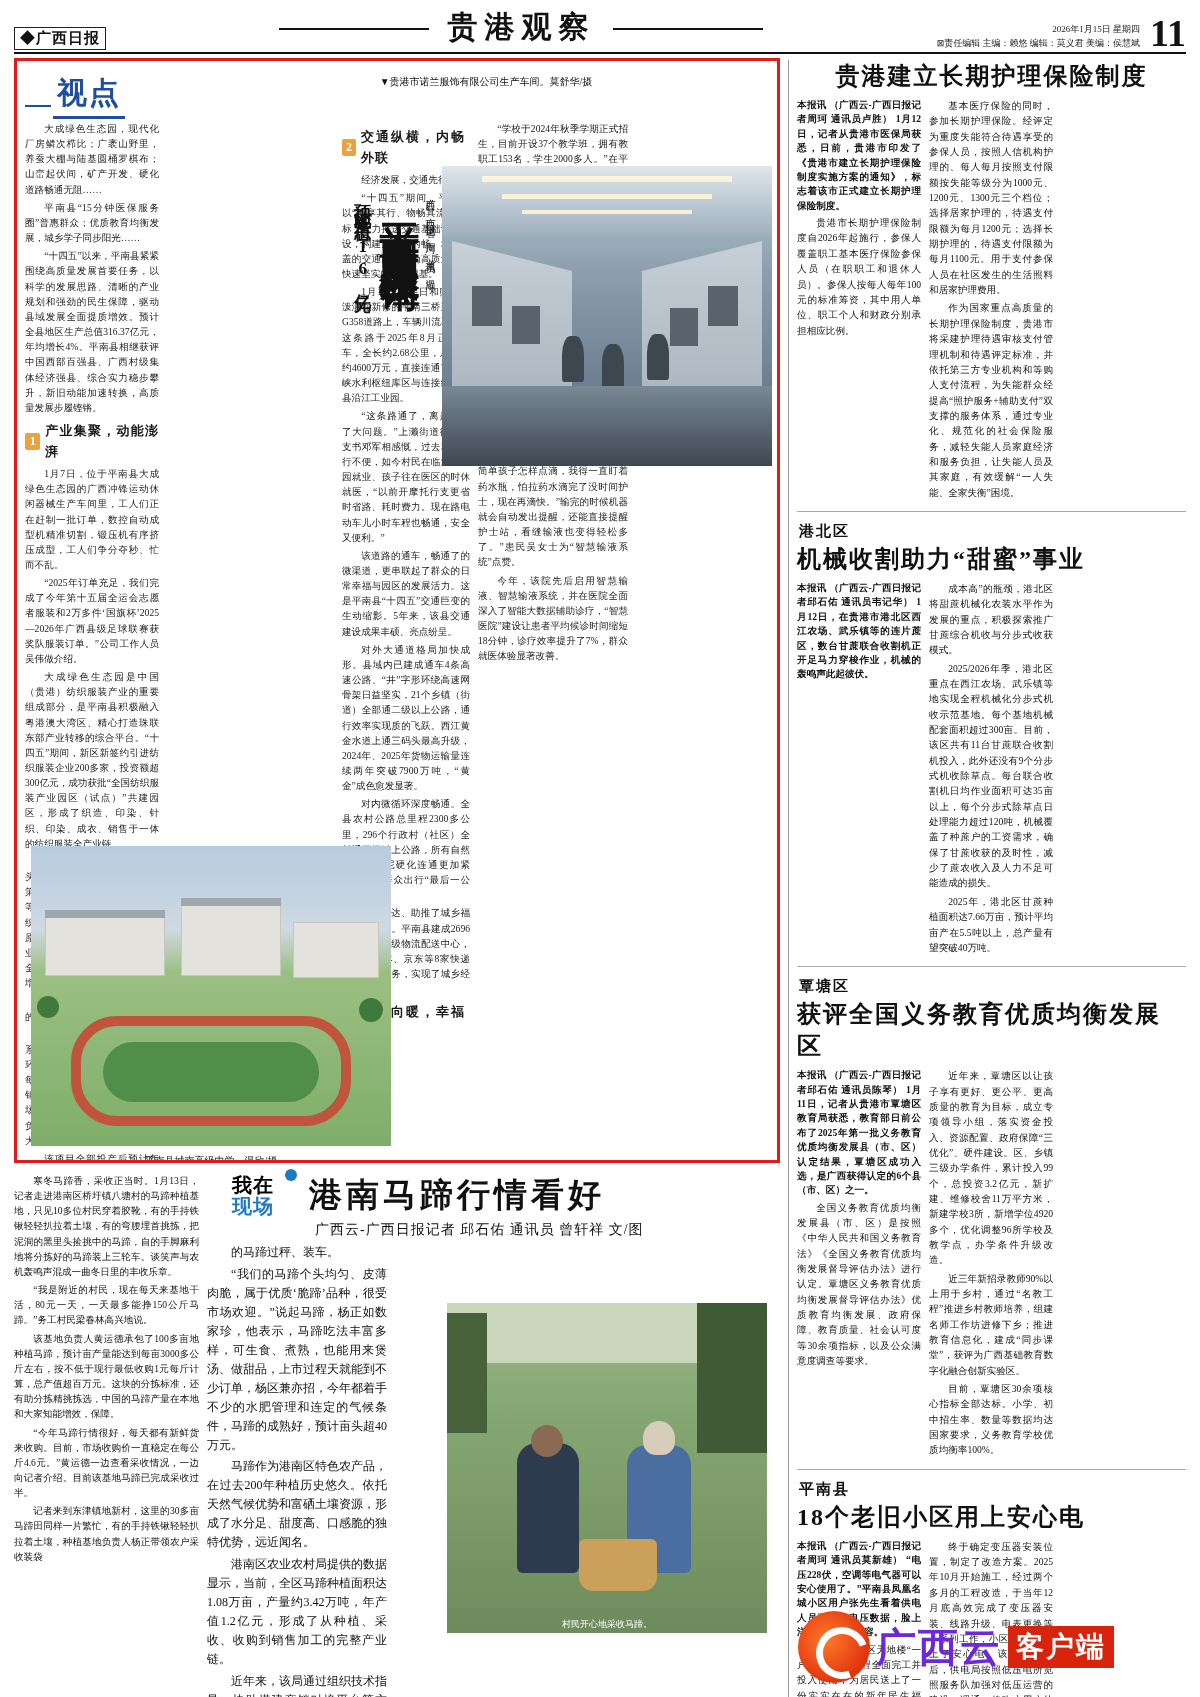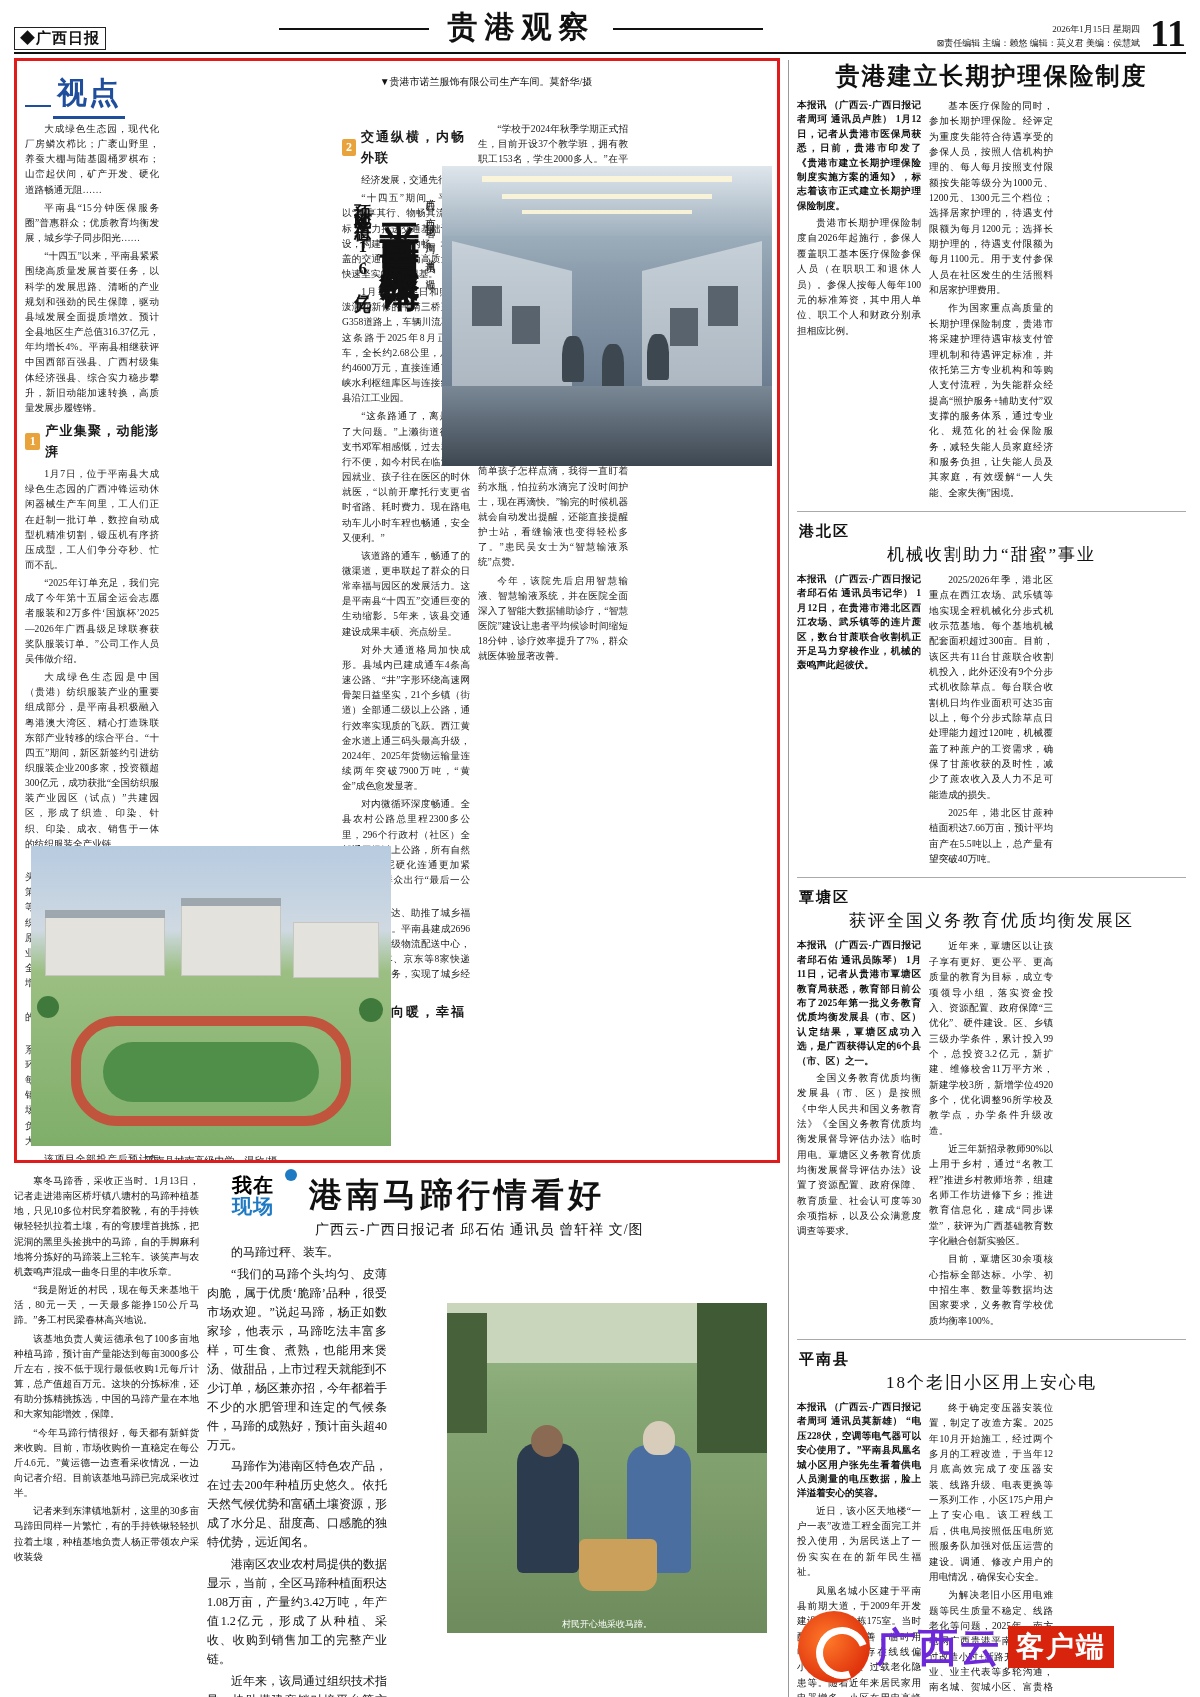--- a/index.html
+++ b/index.html
@@ -175,21 +175,21 @@
   .bl2 .c { width:180px; font-size:12px; line-height:1.58; text-align:justify; }
   .bl2 .c p { margin:0 0 3px 0; text-indent:2em; }
 
   
   .rc-divider { border-left:1px solid #999; padding-left:8px; height:100%; }
   .r-title {
     font-size:24px; font-weight:bold; text-align:center; letter-spacing:2px;
     margin:2px 0 6px 0;
   }
   .r-title-sm {
-    font-size:17px; font-weight:normal; text-align:center; letter-spacing:2px;
+    font-size:24px; font-weight:bold; letter-spacing:2px;
     margin:2px 0 6px 0;
   }
   .r-kicker {
     font-size:15px; font-weight:bold; letter-spacing:2px; margin:10px 0 2px 2px;
   }
   .r-cols { display:flex; gap:8px; }
   .r-c { width:124px; font-size:9.6px; line-height:1.6; text-align:justify; }
   .r-c p { margin:0 0 3px 0; text-indent:2em; }
   .r-source { font-size:9.6px; font-weight:bold; line-height:1.5; margin-bottom:2px; }
   .hr-thin { border-top:1px solid #aaa; margin:8px 0 4px 0; }
@@ -407,35 +407,36 @@
 
         <div>
           <div class="r-kicker">港北区</div>
           <div class="r-title-sm">机械收割助力“甜蜜”事业</div>
           <div class="r-cols">
             <div class="r-c">
               <div class="r-source">本报讯 （广西云-广西日报记者邱石佑 通讯员韦记华） 1月12日，在贵港市港北区西江农场、武乐镇等的连片蔗区，数台甘蔗联合收割机正开足马力穿梭作业，机械的轰鸣声此起彼伏。</div>
               <p></p>
             </div>
             <div class="r-c">
+              <p>成本高”的瓶颈，港北区将甜蔗机械化农装水平作为发展的重点，积极探索推广甘蔗综合机收与分步式收获模式。</p>
               <p>2025/2026年季，港北区重点在西江农场、武乐镇等地实现全程机械化分步式机收示范基地。每个基地机械配套面积超过300亩。目前，该区共有11台甘蔗联合收割机投入，此外还没有9个分步式机收除草点。每台联合收割机日均作业面积可达35亩以上，每个分步式除草点日处理能力超过120吨，机械覆盖了种蔗户的工资需求，确保了甘蔗收获的及时性，减少了蔗农收入及人力不足可能造成的损失。</p>
               <p>2025年，港北区甘蔗种植面积达7.66万亩，预计平均亩产在5.5吨以上，总产量有望突破40万吨。</p>
             </div>
           </div>
         </div>
 
         <div class="hr-thin"></div>
 
         <div>
           <div class="r-kicker">覃塘区</div>
           <div class="r-title-sm">获评全国义务教育优质均衡发展区</div>
           <div class="r-cols">
             <div class="r-c">
               <div class="r-source">本报讯 （广西云-广西日报记者邱石佑 通讯员陈琴） 1月11日，记者从贵港市覃塘区教育局获悉，教育部日前公布了2025年第一批义务教育优质均衡发展县（市、区）认定结果，覃塘区成功入选，是广西获得认定的6个县（市、区）之一。</div>
-              <p>全国义务教育优质均衡发展县（市、区）是按照《中华人民共和国义务教育法》《全国义务教育优质均衡发展督导评估办法》临时用电。覃塘区义务教育优质均衡发展督导评估办法》设置了资源配置、政府保障、教育质量、社会认可度等30余项指标，以及公众满意度调查等要求。</p>
+              <p>全国义务教育优质均衡发展县（市、区）是按照《中华人民共和国义务教育法》《全国义务教育优质均衡发展督导评估办法》进行认定。覃塘区义务教育优质均衡发展督导评估办法》优质教育均衡发展、政府保障、教育质量、社会认可度等30余项指标，以及公众满意度调查等要求。</p>
             </div>
             <div class="r-c">
               <p>近年来，覃塘区以让孩子享有更好、更公平、更高质量的教育为目标，成立专项领导小组，落实资金投入、资源配置、政府保障“三优化”、硬件建设。区、乡镇三级办学条件，累计投入99个，总投资3.2亿元，新扩建、维修校舍11万平方米，新建学校3所，新增学位4920多个，优化调整96所学校及教学点，办学条件升级改造。</p>
               <p>近三年新招录教师90%以上用于乡村，通过“名教工程”推进乡村教师培养，组建名师工作坊进修下乡；推进教育信息化，建成“同步课堂”，获评为广西基础教育数字化融合创新实验区。</p>
               <p>目前，覃塘区30余项核心指标全部达标。小学、初中招生率、数量等数据均达国家要求，义务教育学校优质均衡率100%。</p>
             </div>
           </div>
         </div>
 
         <div class="hr-thin"></div>

